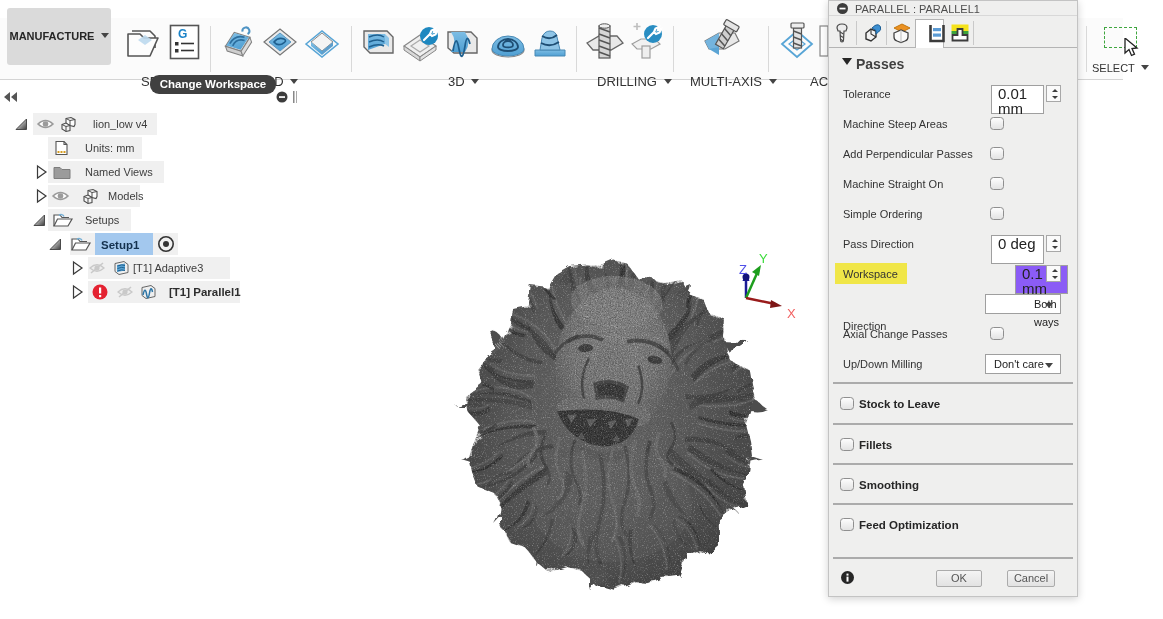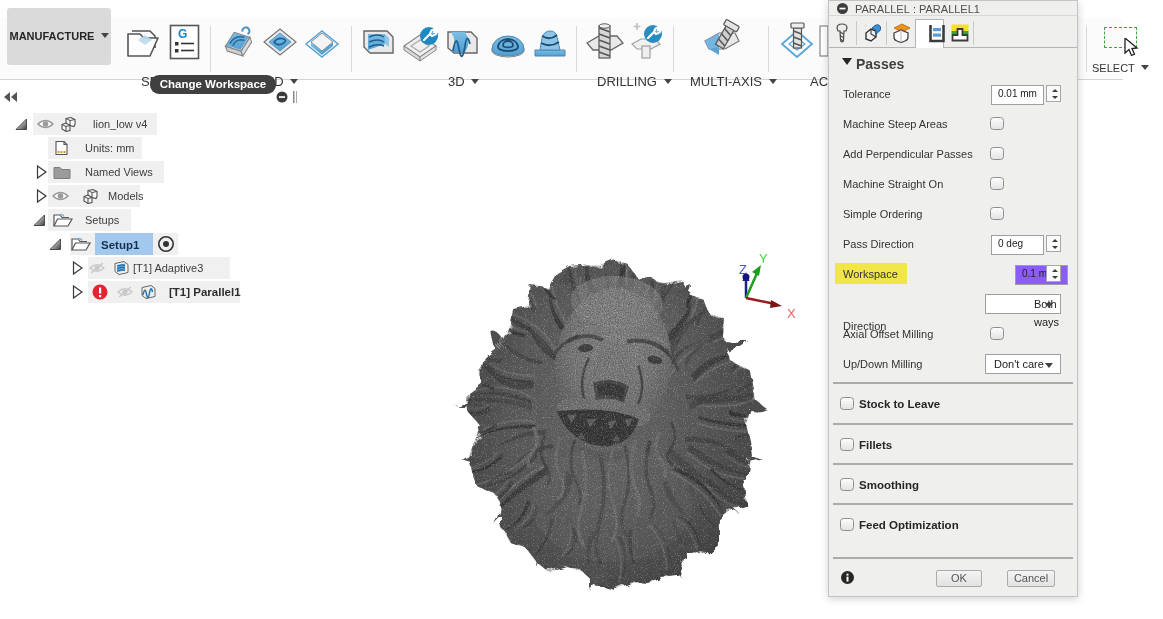--- a/index.html
+++ b/index.html
@@ -30,21 +30,21 @@
   
   #dialog { left:828px; top:0px; width:250px; height:597px; background:#efefee; border:1px solid #c3c3c3; box-shadow:0 2px 8px rgba(0,0,0,0.18); z-index:40; }
   #dlg-head { position:absolute; left:0; top:0; width:248px; height:15px; border-bottom:1px solid #d8d8d8; font-size:11px; color:#4d4d4d; }
   #dlg-tabs { position:absolute; left:0; top:15px; width:248px; height:32px; border-bottom:1px solid #b4b4b4; }
   .dtab { position:absolute; top:4px; width:29px; height:28px; }
   .dtab.sel { background:#fff; border:1px solid #b4b4b4; border-bottom:none; height:29px; }
   .dtabsep { position:absolute; top:5px; width:1px; height:24px; background:#c9c9c9; }
   .dlabel { position:absolute; left:14px; font-size:11px; color:#333; }
   .dckbox { position:absolute; width:14px; height:13px; background:linear-gradient(#fdfdfd,#e3e3e3); border:1px solid #8f8f8f; border-radius:3.5px; }
   .spin { position:absolute; width:70px; height:17px; }
-  .spinval { position:absolute; left:0; top:0; width:53px; height:20px; background:#fff; border:1px solid #9f9f9f; font-size:10px; color:#222; line-height:15px; padding-left:6px; }
+  .spinval { position:absolute; left:0; top:0; width:53px; height:29px; background:#fff; border:1px solid #9f9f9f; font-size:15px; color:#222; line-height:15px; padding-left:6px; }
   .spinbtn { position:absolute; left:55px; top:0; width:15px; height:17px; background:#fafafa; border:1px solid #a8a8a8; }
   .spinbtn:before { content:""; position:absolute; left:4.5px; top:2.5px; width:0; height:0; border-left:3px solid transparent; border-right:3px solid transparent; border-bottom:3.5px solid #3c3c3c; }
   .spinbtn:after { content:""; position:absolute; left:4.5px; bottom:2.5px; width:0; height:0; border-left:3px solid transparent; border-right:3px solid transparent; border-top:3.5px solid #3c3c3c; }
   .drop { position:absolute; width:76px; height:20px; background:#fff; border:1px solid #9f9f9f; font-size:11px; color:#222; line-height:18px; padding-left:8px; }
   .drop:after { content:""; position:absolute; right:7px; top:8px; width:0; height:0; border-left:4px solid transparent; border-right:4px solid transparent; border-top:5px solid #444; }
   .dsep { position:absolute; left:4px; width:240px; height:2px; background:#ababab; }
   .dsect { position:absolute; left:30px; font-size:11.5px; font-weight:bold; color:#262626; }
   .dsbox { position:absolute; left:11px; width:14px; height:13px; background:linear-gradient(#fdfdfd,#e3e3e3); border:1px solid #8f8f8f; border-radius:3.5px; }
   .btn { position:absolute; height:17px; background:linear-gradient(#f4f4f4,#e2e2e2); border:1px solid #ababab; border-radius:2px; font-size:11px; color:#555; text-align:center; line-height:15px; }
 
@@ -606,21 +606,21 @@
     <div style="position:absolute;left:6px;top:262px;width:72px;height:21px;background:#f0e648;"></div>
     <div class="dlabel" style="top:267px;">Workspace</div>
     <div class="spin" style="left:162px;top:264px;">
         <div class="spinval" style="background:#8b5cf6;margin-left:24px;">0.1 mm</div>
         <div class="spinbtn"></div>
       </div>
 
     <div class="dlabel" style="top:297px;margin-top:22px;">Direction</div>
     <div class="drop" style="left:156px;top:293px;padding-left:48px;">Both ways</div>
 
-    <div class="dlabel" style="top:327px;">Axial Offset Milling</div>
+    <div class="dlabel" style="top:327px;">Axial Change Passes</div>
     <div class="dckbox" style="left:161px;top:326px;"></div>
 
     <div class="dlabel" style="top:357px;">Up/Down Milling</div>
     <div class="drop" style="left:156px;top:353px;">Don't care</div>
 
     <div class="dsep" style="top:381px;"></div>
     <div class="dsbox" style="top:396px;"></div>
     <div class="dsect" style="top:397px;">Stock to Leave</div>
 
     <div class="dsep" style="top:422px;"></div>

